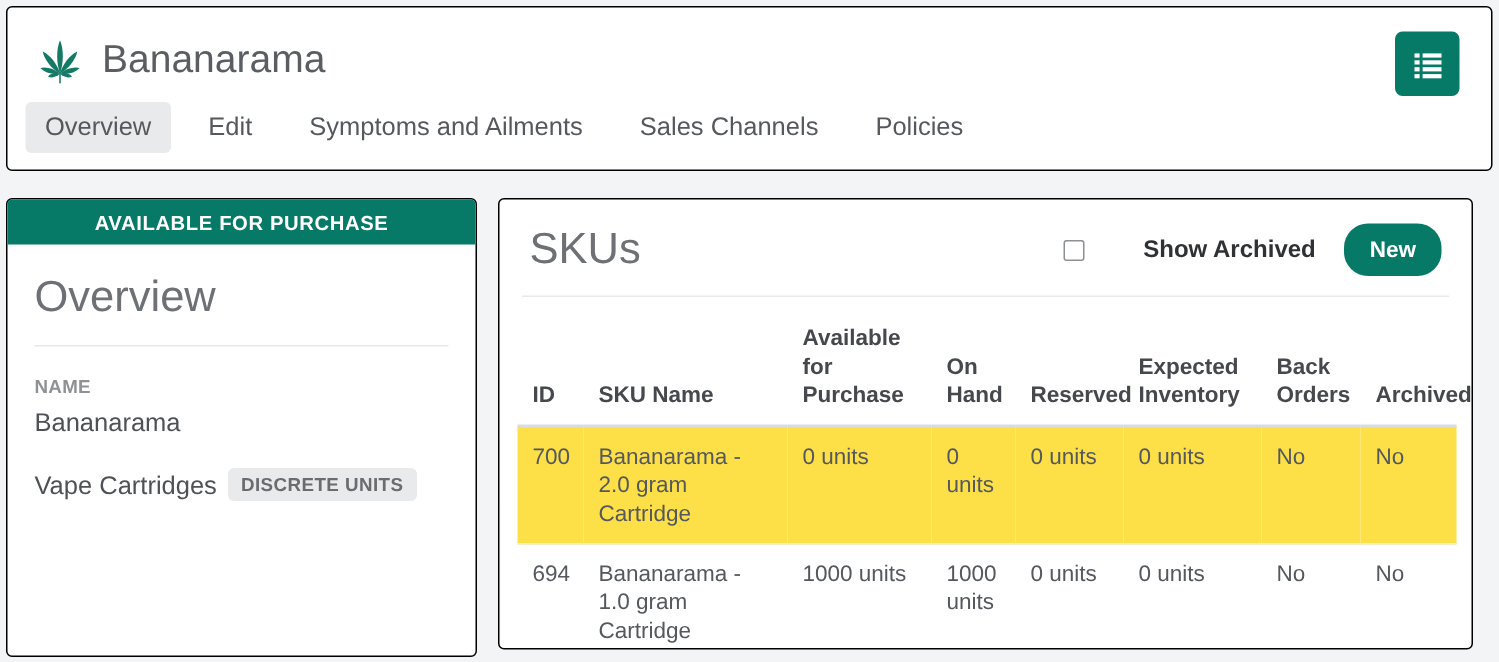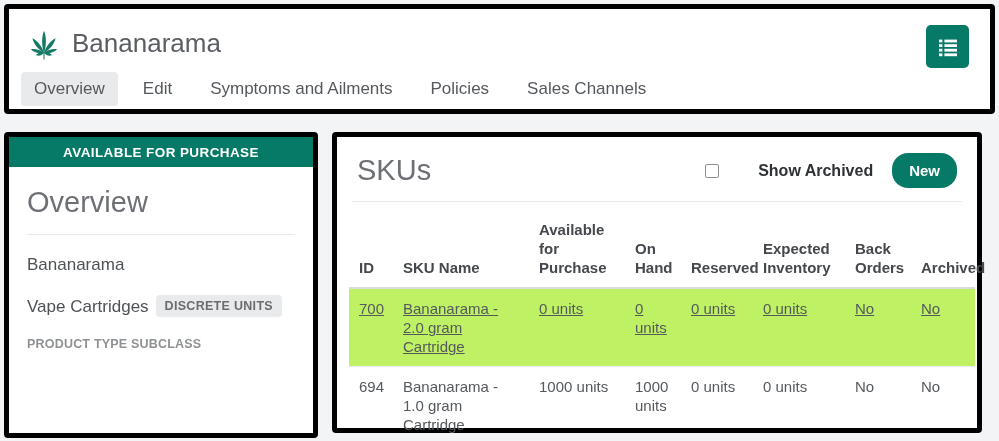--- a/index.html
+++ b/index.html
@@ -8,21 +8,21 @@
     width: 999px; height: 441px;
     background: #f3f4f6;
     font-family: "Liberation Sans", sans-serif;
     color: #55595d;
     position: relative;
     overflow: hidden;
   }
   .card {
     position: absolute;
     background: #fff;
-    border: 5px solid #000000;
+    border: 1px solid #000000;
     border-radius: 4px;
   }
 
   
   .header-card { left: 4px; top: 4px; width: 991px; height: 110px; }
   .header-top { display: flex; align-items: center; padding: 15px 18px 4px 16px; }
   .leaf-wrap { width: 38px; height: 38px; display: flex; align-items: center; justify-content: center; }
   .page-title { font-size: 26px; font-weight: 400; color: #5a5e62; margin-left: 9px; }
   .menu-btn {
     position: absolute; right: 21px; top: 16px;
@@ -77,21 +77,21 @@
     border-collapse: collapse; table-layout: fixed;
     font-size: 15px; color: #55595d; line-height: 1.27;
   }
   .sku-table th {
     text-align: left; vertical-align: bottom;
     font-weight: 700; color: #45484c;
     padding: 18px 8px 10px 10px;
     border-bottom: 2px solid #d9dbde;
   }
   .sku-table td { padding: 10px 8px 10px 10px; vertical-align: top; }
-  .sku-table tr.striped td { background: #bef264; text-decoration: underline; }
+  .sku-table tr.striped td { background: #fde047; }
   .sku-table tbody tr:first-child td { border-bottom: 1px solid #eceef0; }
 </style>
 </head>
 <body>
 
 <div class="card header-card">
   <div class="header-top">
     <span class="leaf-wrap">
       <svg width="36" height="38" viewBox="0 0 100 104" fill="#147a66">
         <g transform="translate(50,80)">
@@ -121,43 +121,43 @@
         <rect x="3" y="18.4" width="3.4" height="2.8"></rect>
           <rect x="8.4" y="18.4" width="12.6" height="2.8"></rect>
       </svg>
     </span>
   </button>
 
   <nav class="tabs">
     <span class="tab active">Overview</span>
     <span class="tab">Edit</span>
     <span class="tab">Symptoms and Ailments</span>
+    <span class="tab">Sales Channels</span>
     <span class="tab">Policies</span>
-    <span class="tab">Sales Channels</span>
   </nav>
 </div>
 
 <aside class="card sidebar-card">
   <div class="banner">AVAILABLE FOR PURCHASE</div>
   <div class="sidebar-body">
     <h2 class="side-heading">Overview</h2>
     <hr class="side-sep">
 
     <div class="field">
+      <div class="field-label">NAME</div>
       <div class="field-value">Bananarama</div>
     </div>
 
     <div class="field">
       <div class="field-value">
         <span>Vape Cartridges</span><span class="badge">DISCRETE UNITS</span>
       </div>
     </div>
 
     <div class="field">
-      <div class="field-label">PRODUCT TYPE SUBCLASS</div>
     </div>
   </div>
 </aside>
 
 <main class="card main-card">
   <div class="panel-header">
     <h2 class="skus-heading">SKUs</h2>
     <label class="show-archived">
       <input type="checkbox" class="checkbox" style="">
       <span class="show-archived-label">Show Archived</span>

